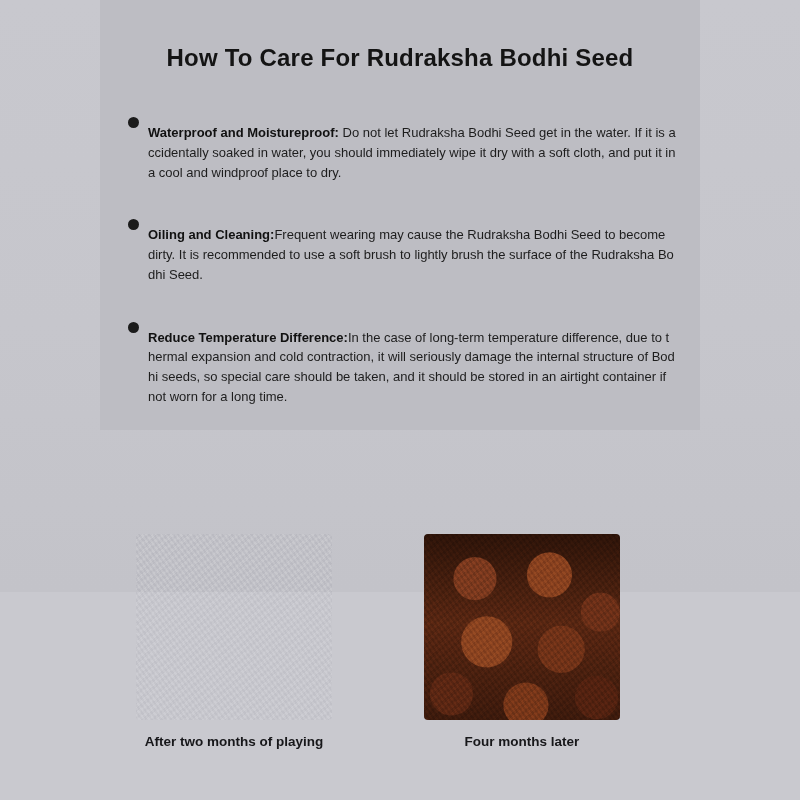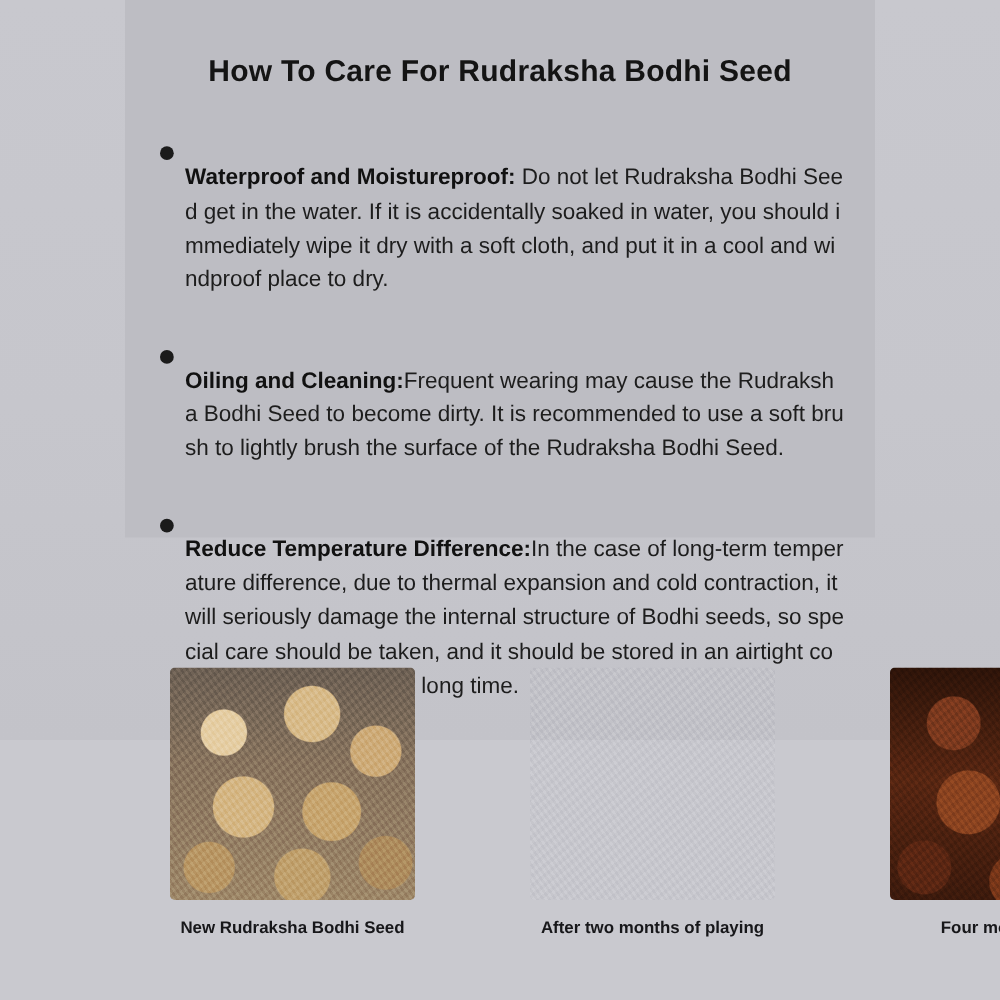--- a/index.html
+++ b/index.html
@@ -50,21 +50,21 @@
   .bullet {
     flex: 0 0 auto;
     width: 11px;
     height: 11px;
     border-radius: 50%;
     background: #1b1b1b;
     margin-top: 7px;
     margin-right: 9px;
   }
   .care-text {
-    font-size: 18px;
+    font-size: 13px;
     line-height: 1.52;
     color: #1d1d1d;
     max-width: 545px;
     word-break: break-all;
   }
   .care-text .lead {
     font-weight: bold;
     color: #111;
   }
 
@@ -168,26 +168,20 @@
       <div class="care-item">
         <span class="bullet"></span>
         <p class="care-text"><span class="lead">Reduce Temperature Difference:</span><span>In the case of long-term temperature difference, due to thermal expansion and cold contraction, it will seriously damage the internal structure of Bodhi seeds, so special care should be taken, and it should be stored in an airtight container if not worn for a long time.</span></p>
       </div>
 
     </div>
   </section>
 
   <section class="gallery">
 
-    <figure class="gallery-item">
-      <div class="photo photo-1">
-        <div class="grain"></div>
-      </div>
-      <figcaption class="caption">New Rudraksha Bodhi Seed</figcaption>
-    </figure>
 
     <figure class="gallery-item">
       <div class="photo photo-2">
         <div class="grain"></div>
       </div>
       <figcaption class="caption">After two months of playing</figcaption>
     </figure>
 
     <figure class="gallery-item">
       <div class="photo photo-3">

